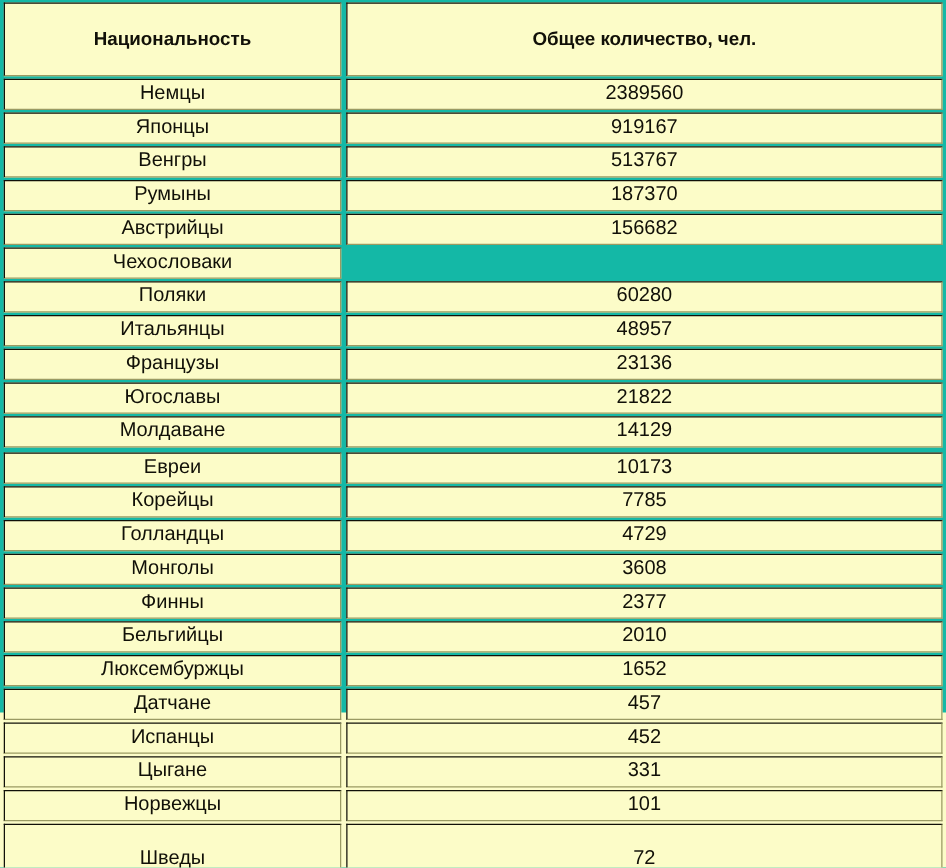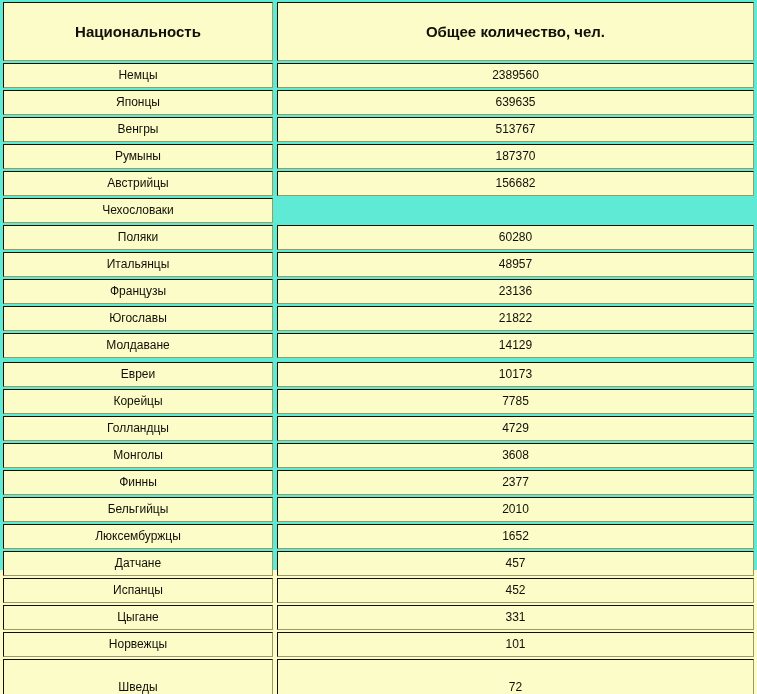--- a/index.html
+++ b/index.html
@@ -11,41 +11,41 @@
     height: 694px;
     background: #fcfcc8;
     font-family: "Liberation Sans", sans-serif;
     overflow: hidden;
   }
   .table-wrap {
     width: 757px;
     height: 570px;
     box-sizing: border-box;
     padding: 2px 3px 1px 3px;
-    background: #5eead4;
+    background: #14b8a6;
   }
   .row {
     display: flex;
     width: 100%;
     box-sizing: border-box;
     margin-bottom: 2px;
   }
   .cell {
     box-sizing: border-box;
     background: #fcfcc8;
     border: 1px solid #111008;
     border-right-color: #9a9a63;
     border-bottom-color: #9a9a63;
     box-shadow: 0 0 0 0 transparent;
     display: flex;
     align-items: center;
     justify-content: center;
     text-align: center;
     color: #111008;
-    font-size: 12px;
+    font-size: 16px;
     line-height: 1.18;
     padding: 0 4px;
     overflow: hidden;
   }
   .col-nation {
     width: 270px;
     flex: 0 0 270px;
     margin-right: 4px;
   }
   .col-count {
@@ -80,21 +80,21 @@
     <div class="cell col-count">Общее количество, чел.</div>
   </div>
 
   <div id="rows-container">
       <div class="row row-data">
         <div class="cell col-nation">Немцы</div>
         <div class="cell col-count">2389560</div>
       </div>
       <div class="row row-data">
         <div class="cell col-nation">Японцы</div>
-        <div class="cell col-count">639635</div>
+        <div class="cell col-count">919167</div>
       </div>
       <div class="row row-data">
         <div class="cell col-nation">Венгры</div>
         <div class="cell col-count">513767</div>
       </div>
       <div class="row row-data">
         <div class="cell col-nation">Румыны</div>
         <div class="cell col-count">187370</div>
       </div>
       <div class="row row-data">

